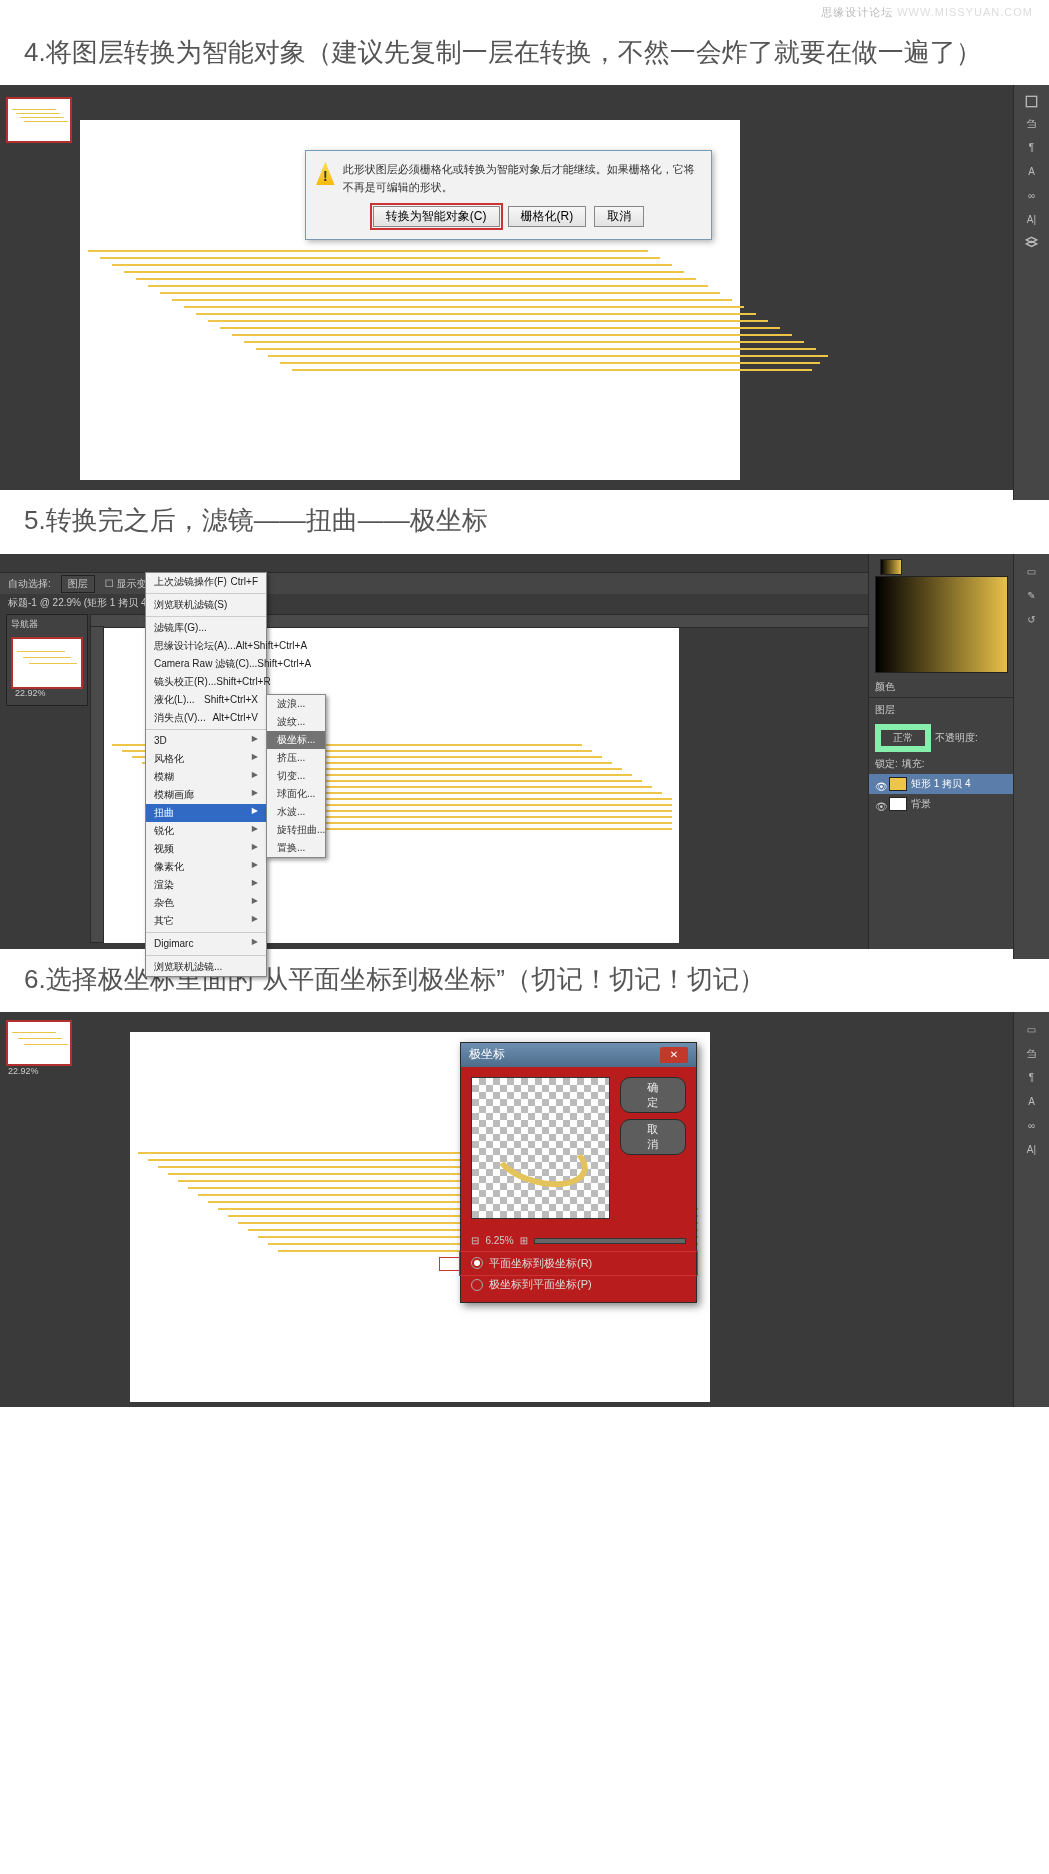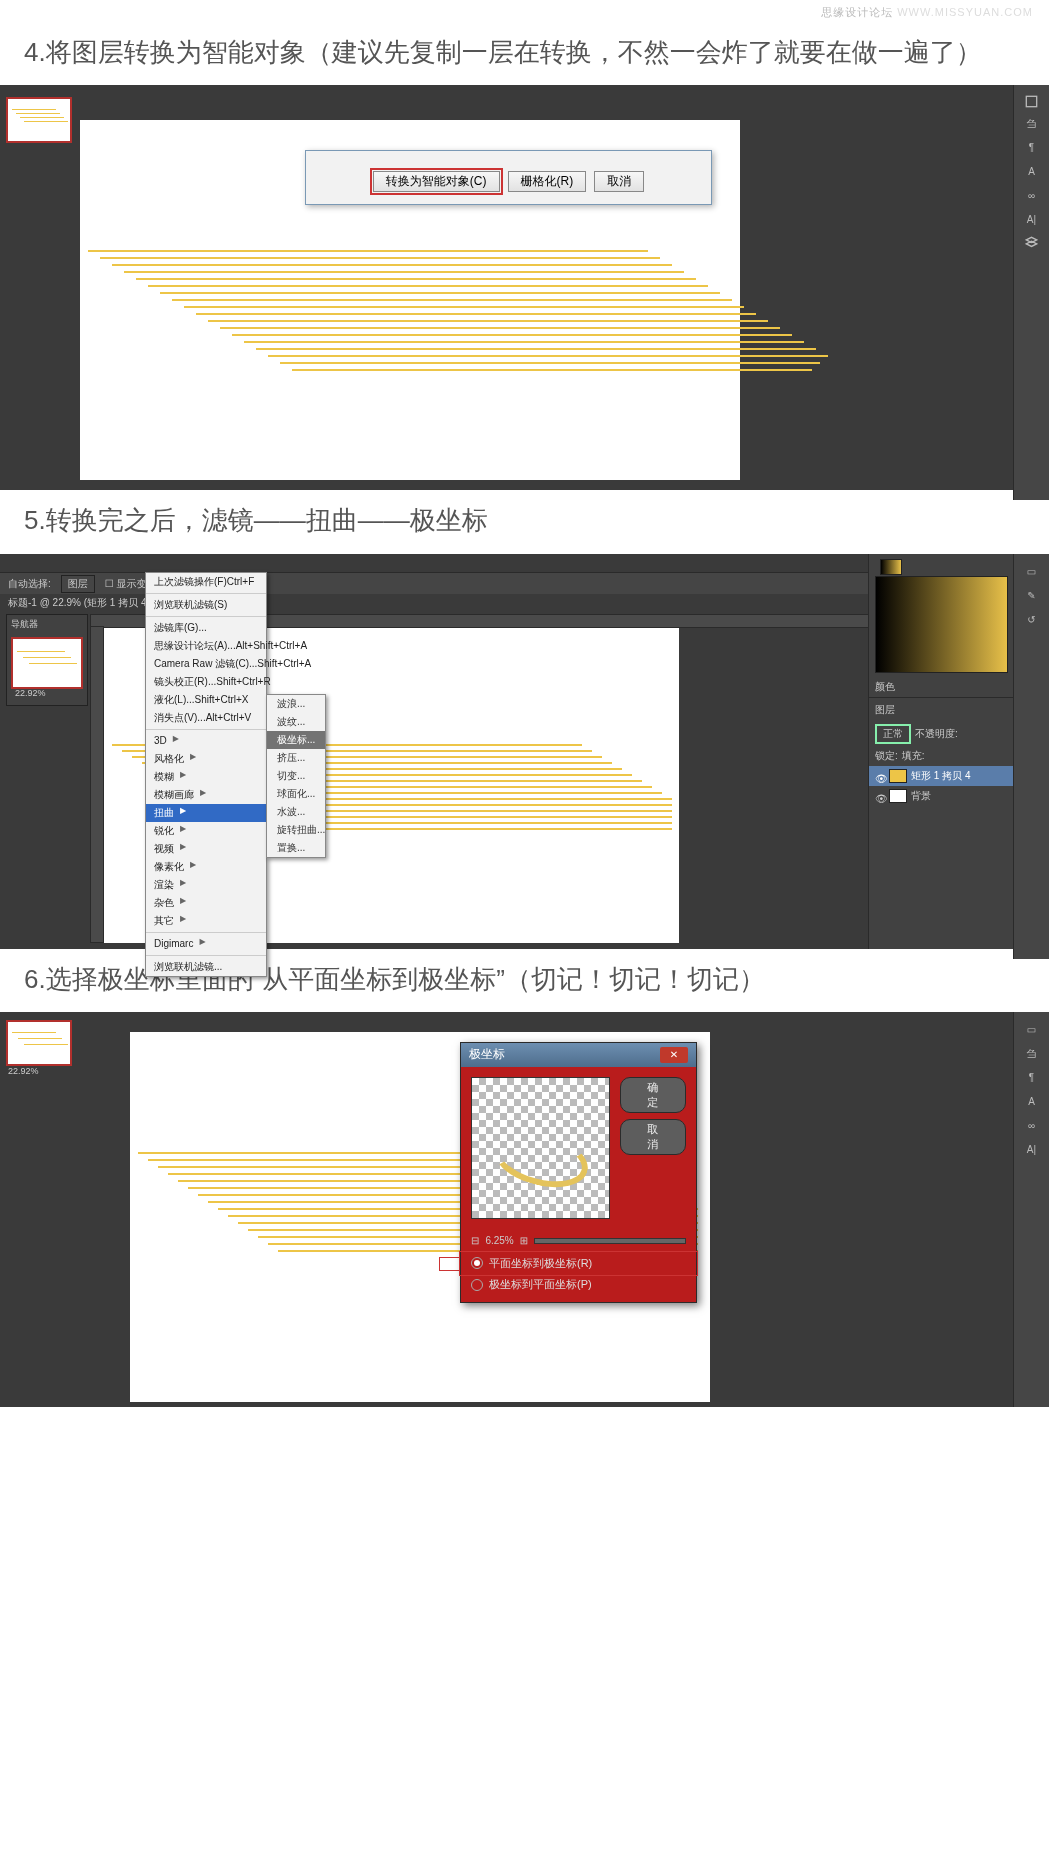--- a/index.html
+++ b/index.html
@@ -20,21 +20,21 @@
   .dlg-icon-warn{width:24px;height:24px;background:linear-gradient(#ffe05a,#f5b90c);clip-path:polygon(50% 0,100% 100%,0 100%);position:relative}
   .dlg-icon-warn::after{content:"!";position:absolute;left:0;right:0;text-align:center;top:4px;font-weight:bold;color:#333;font-size:14px}
   .dlg-btns{display:flex;gap:8px;margin-top:10px;justify-content:center}
   .dlg-btn{border:1px solid #888;background:linear-gradient(#f7f7f7,#e2e2e2);padding:1px 12px;font-size:12px;cursor:pointer}
   .dlg-btn.hl{outline:2px solid #c33;outline-offset:1px}
   
   .mbar{position:absolute;top:0;left:0;right:0;height:18px;background:#414141;color:#ddd;font-size:10px;display:flex;gap:10px;padding-left:8px;align-items:center}
   .toolbar-row{position:absolute;left:0;right:0;height:22px;background:#454545;color:#ccc;font-size:10px;display:flex;align-items:center;gap:10px;padding-left:8px;border-top:1px solid #2a2a2a;border-bottom:1px solid #2a2a2a}
   .tabbar{position:absolute;left:0;right:0;height:18px;background:#3a3a3a;color:#ccc;font-size:10px;padding-left:8px;display:flex;align-items:center}
   .menu{position:absolute;background:#f2f2f2;border:1px solid #888;font-size:10px;color:#222;box-shadow:2px 2px 4px rgba(0,0,0,.4)}
-  .menu .item{display:flex;justify-content:flex-start;padding:1px 8px;white-space:nowrap}
+  .menu .item{display:flex;justify-content:space-between;padding:1px 8px;white-space:nowrap}
   .menu .item.hi{background:#316ac5;color:#fff}
   .menu .sep{height:1px;background:#ccc;margin:2px 0}
   .menu .arrow::after{content:"▶";font-size:8px;margin-left:6px;color:#666}
   .menu .item.hi.arrow::after{color:#fff}
   .submenu{position:absolute;background:#f2f2f2;border:1px solid #888;font-size:10px;box-shadow:2px 2px 4px rgba(0,0,0,.4)}
   .submenu .s-item{padding:1px 14px 1px 10px;white-space:nowrap}
   .submenu .s-item.hi{background:#737373;color:#fff}
   
   .polar{position:absolute;background:#b91c1c;border:1px solid #2b2b2b;color:#ddd;font-size:11px;box-shadow:3px 3px 8px rgba(0,0,0,.5)}
   .polar-title{background:linear-gradient(#6d8fb1,#4e6d8c);color:#fff;font-size:12px;padding:2px 8px;display:flex;justify-content:space-between;align-items:center}
@@ -99,20 +99,24 @@
     <div class="yline" style="left:232px;top:249px;width:560px"></div>
     <div class="yline" style="left:244px;top:256px;width:560px"></div>
     <div class="yline" style="left:256px;top:263px;width:560px"></div>
     <div class="yline" style="left:268px;top:270px;width:560px"></div>
     <div class="yline" style="left:280px;top:277px;width:540px"></div>
     <div class="yline" style="left:292px;top:284px;width:520px"></div>
   </div>
 
   <div class="dlg" style="left:305px;top:65px;width:405px">
     <div class="dlg-body">
+      <div class="dlg-row">
+        <span class="dlg-icon-warn"></span>
+        <span style="font-size:11px">此形状图层必须栅格化或转换为智能对象后才能继续。如果栅格化，它将不再是可编辑的形状。</span>
+      </div>
       <div class="dlg-btns">
         <button class="dlg-btn hl">转换为智能对象(C)</button>
         <button class="dlg-btn">栅格化(R)</button>
         <button class="dlg-btn">取消</button>
       </div>
     </div>
   </div>
 
   <div class="right-tools">
     <svg class="svg-mini-icon" viewBox="0 0 10 10">
@@ -155,21 +159,21 @@
     <div class="pct">22.92%</div>
   </div>
 
   <div class="panels-right">
     <div class="gradient-box">
         <div class="sq"></div>
       </div>
     <div style="padding:2px 6px">颜色</div>
     <div class="layers-title">图层</div>
     <div class="layer-row">
-      <span style="border:2px solid #86efac;padding:0 6px">正常</span>
+      <span style="border:6px solid #86efac;padding:0 12px">正常</span>
       <span>不透明度:</span>
     </div>
     <div class="layer-row">
         <span>锁定:</span>
         <span>填充:</span>
       </div>
     <div class="layer-row" style="background:#5a7daa;color:#fff">
       <span class="eye">👁</span>
       <span class="sw" style="background:#edc547"></span>
       <span>矩形 1 拷贝 4</span>

